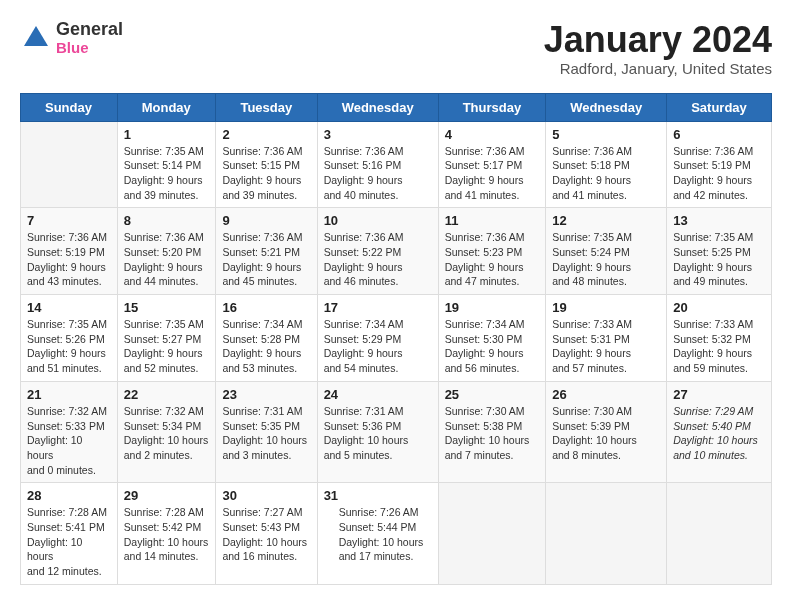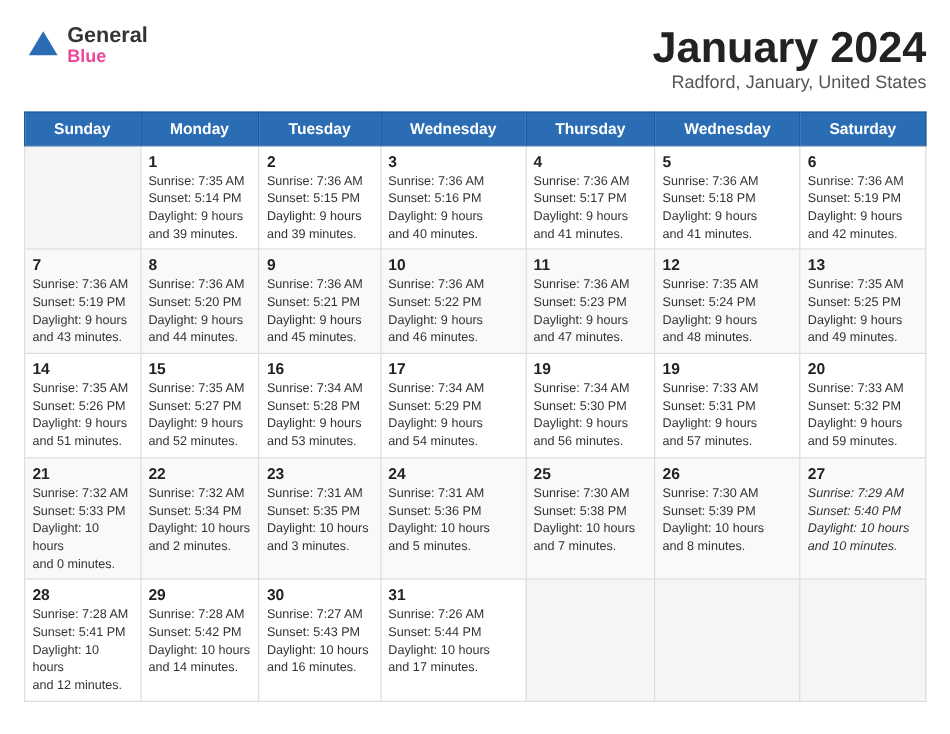--- a/index.html
+++ b/index.html
@@ -340,21 +340,21 @@
         </td>
         <td>
           <div class="day-number">30</div>
           <div class="day-info" style="white-space: pre-line;">Sunrise: 7:27 AM
 Sunset: 5:43 PM
 Daylight: 10 hours
 and 16 minutes.</div>
         </td>
         <td>
           <div class="day-number">31</div>
-          <div class="day-info" style="white-space: pre-line;">Sunrise: 7:26 AM
+          <div class="day-info" style="white-space: pre-line; margin-left: 15px;">Sunrise: 7:26 AM
 Sunset: 5:44 PM
 Daylight: 10 hours
 and 17 minutes.</div>
         </td>
         <td class="empty-cell"></td>
         <td class="empty-cell"></td>
         <td class="empty-cell"></td>
       </tr>
     </tbody>
 </table>

